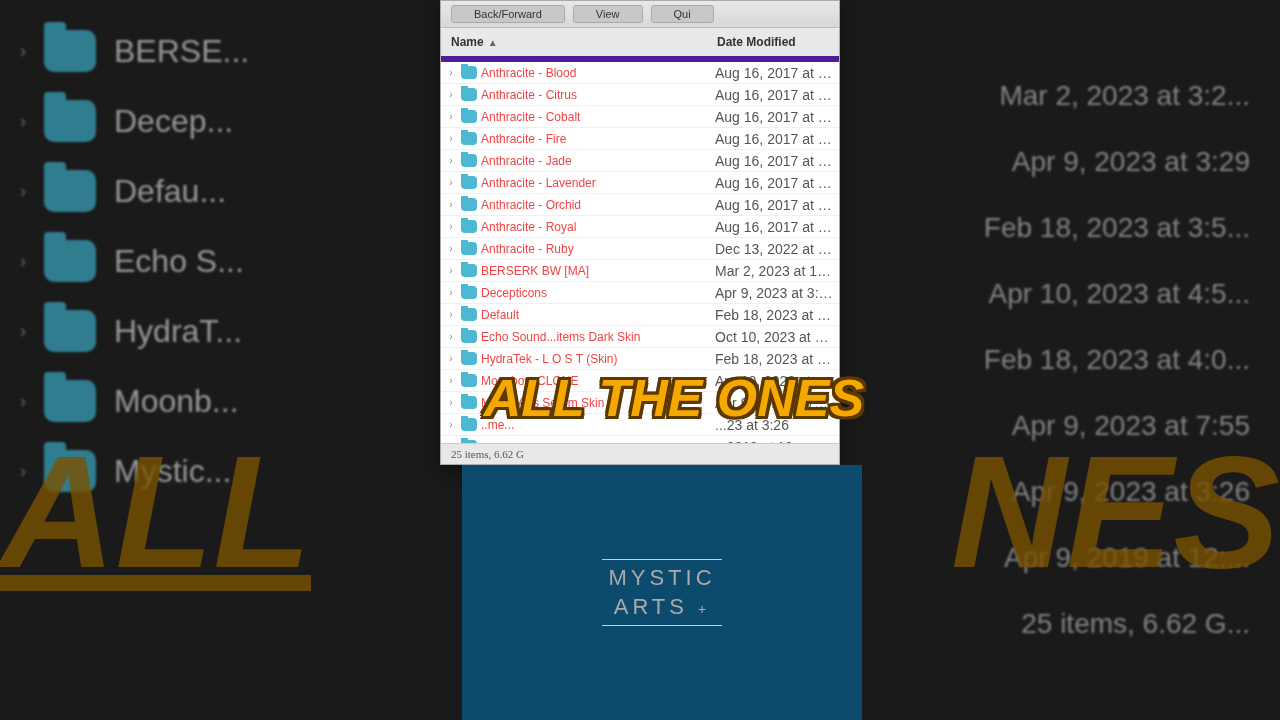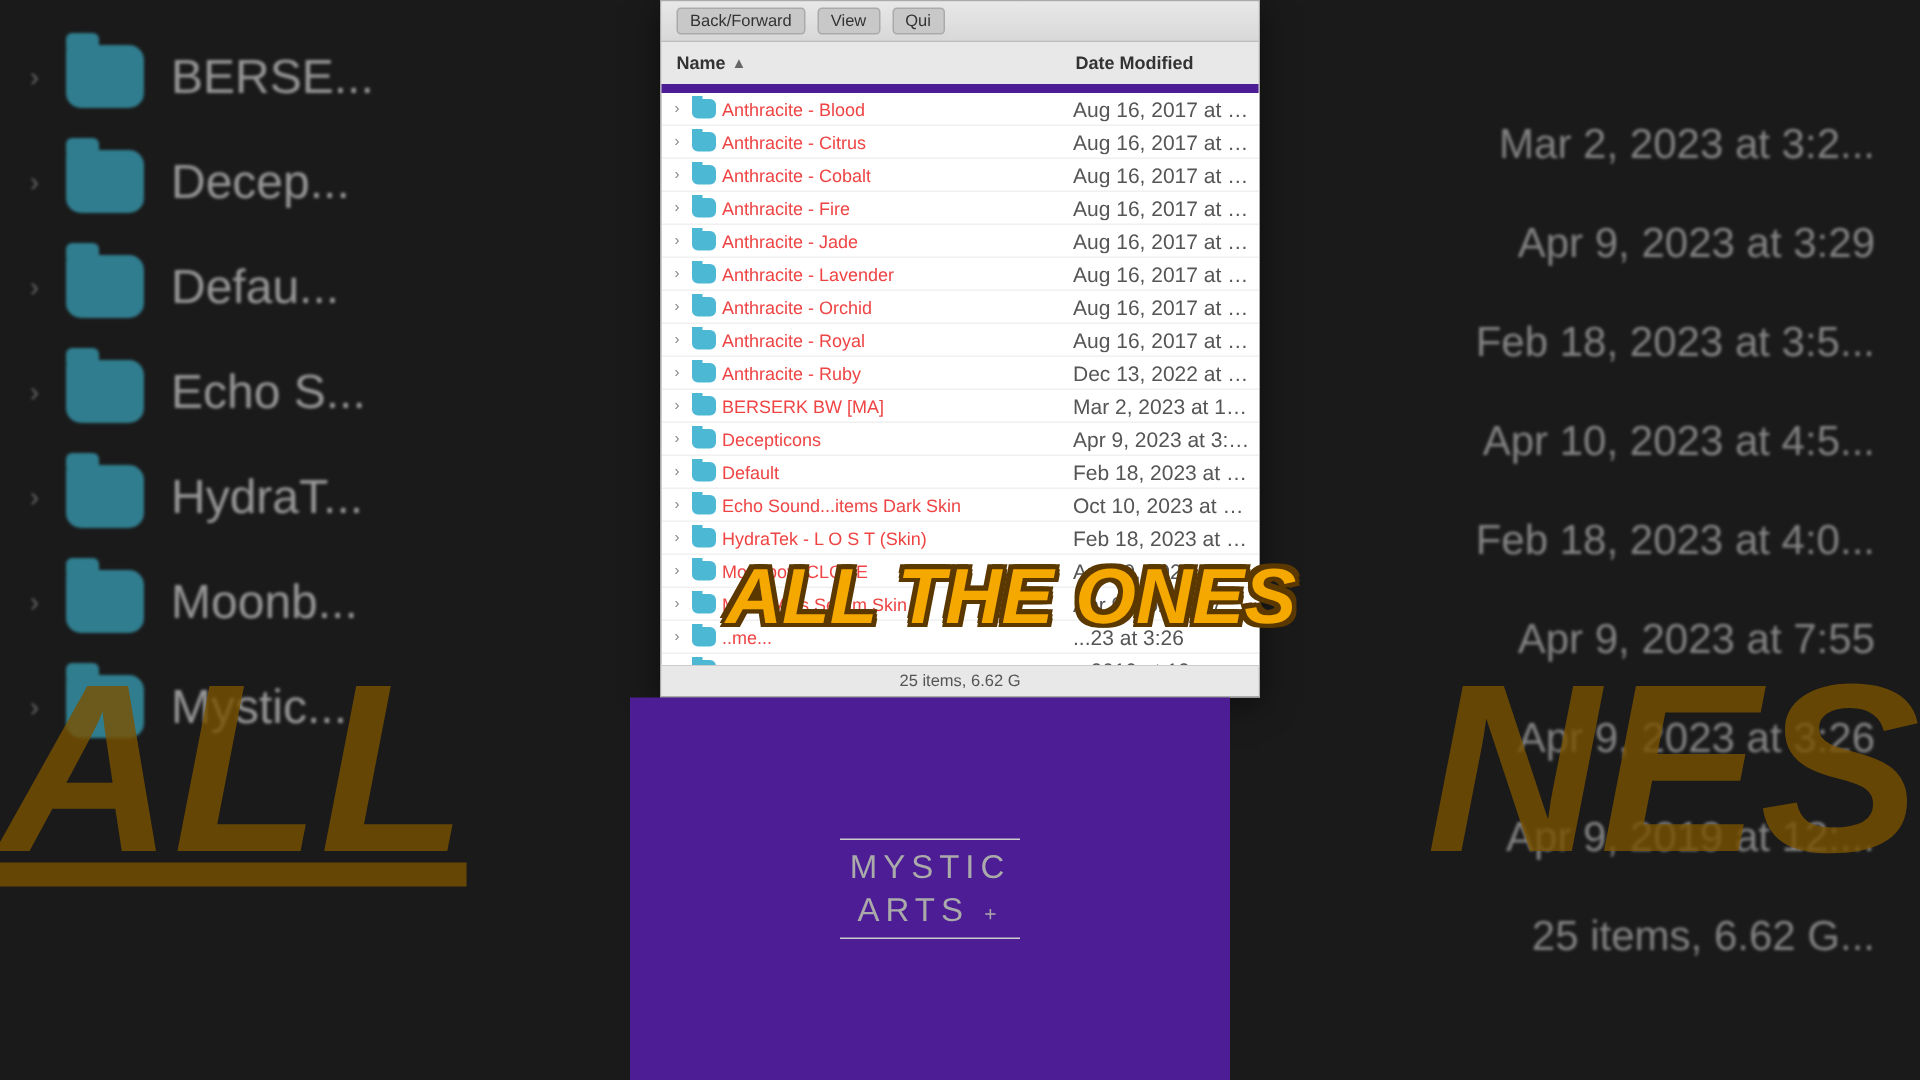--- a/index.html
+++ b/index.html
@@ -105,21 +105,21 @@
       align-items: center;
       gap: 8px;
       font-size: 13px;
       color: #444;
     }
 
     .toolbar-btn {
       background: #c8c8c8;
       border: 1px solid #aaa;
       border-radius: 3px;
-      padding: 2px 8px;
+      padding: 2px 22px;
       font-size: 11px;
       color: #333;
       cursor: pointer;
     }
 
     .finder-header {
       display: flex;
       background: #e8e8e8;
       border-bottom: 6px solid #4c1d95;
       padding: 4px 0;
@@ -214,34 +214,35 @@
       color: #555;
       padding: 0 6px;
       white-space: nowrap;
       overflow: hidden;
       text-overflow: ellipsis;
     }
 
     .finder-footer {
       background: #e8e8e8;
       border-top: 1px solid #ccc;
-      padding: 4px 27px;
+      padding: 4px 10px;
       font-size: 11px;
       color: #555;
-      text-align: center;
+      text-align: left;
+      font-family: Liberation Serif, serif;
     }
 
     
     .mystic-arts-area {
       position: absolute;
       top: 465px;
-      left: 420px;
+      left: 462px;
       width: 400px;
       height: 255px;
-      background: #4c1d95;
+      background: #0c4a6e;
       display: flex;
       flex-direction: column;
       align-items: center;
       justify-content: center;
     }
 
     .mystic-arts-logo {
       text-align: center;
       color: #aaa;
       font-size: 22px;

